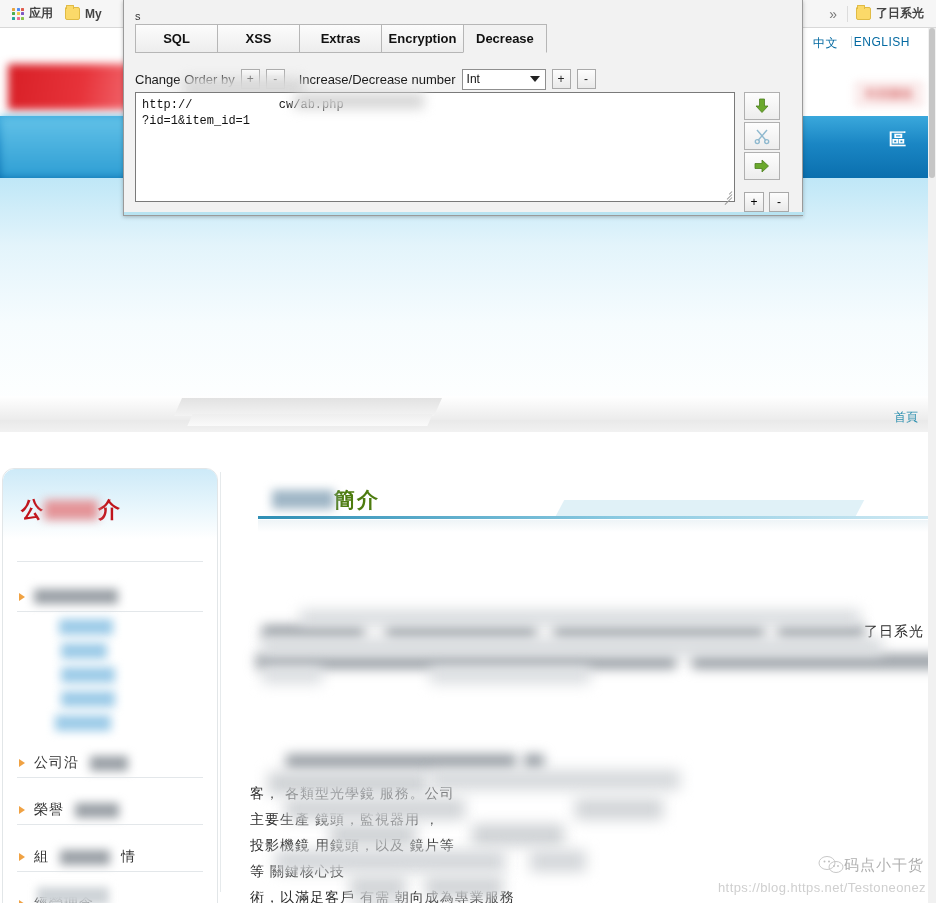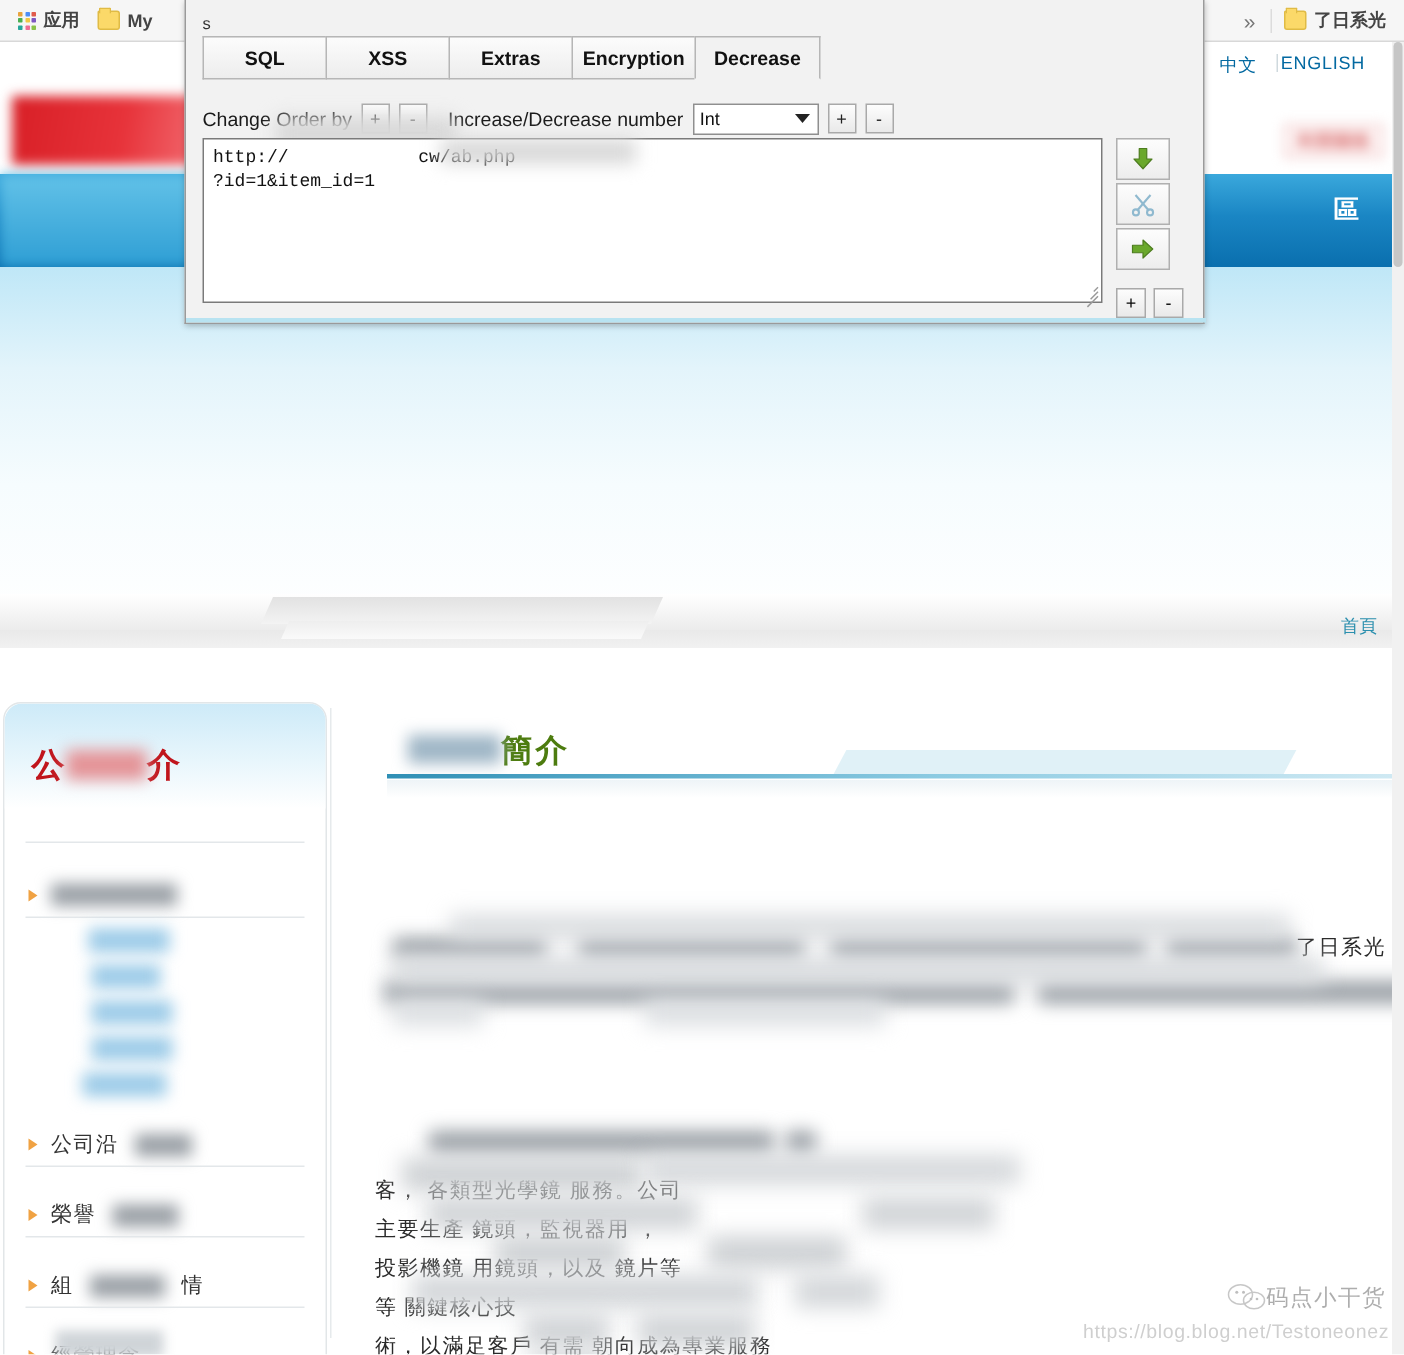--- a/index.html
+++ b/index.html
@@ -315,21 +315,21 @@
     <svg width="26" height="20" viewBox="0 0 26 20">
       <ellipse cx="9" cy="8" rx="8" ry="6.5" fill="none" stroke="#9a9a9a" stroke-width="1"></ellipse>
       <ellipse cx="18" cy="12" rx="7" ry="5.5" fill="none" stroke="#9a9a9a" stroke-width="1"></ellipse>
       <circle cx="6.5" cy="6.5" r="1" fill="#8a8a8a"></circle>
       <circle cx="11" cy="6.5" r="1" fill="#8a8a8a"></circle>
       <circle cx="16" cy="11" r="0.9" fill="#8a8a8a"></circle>
       <circle cx="20" cy="11" r="0.9" fill="#8a8a8a"></circle>
     </svg>
     <span class="wm-txt">码点小干货</span>
   </div>
-  <div class="wm-url">https://blog.blog.net/Testoneonez</div>
+  <div class="wm-url">https://blog.https.net/Testoneonez</div>
 </div>
 
 <div id="page-scrollbar">
   <div class="thumb"></div>
 </div>
 
 <div id="browser-chrome">
   <div class="bm">
     <span class="grid-icon">
       <i></i>

